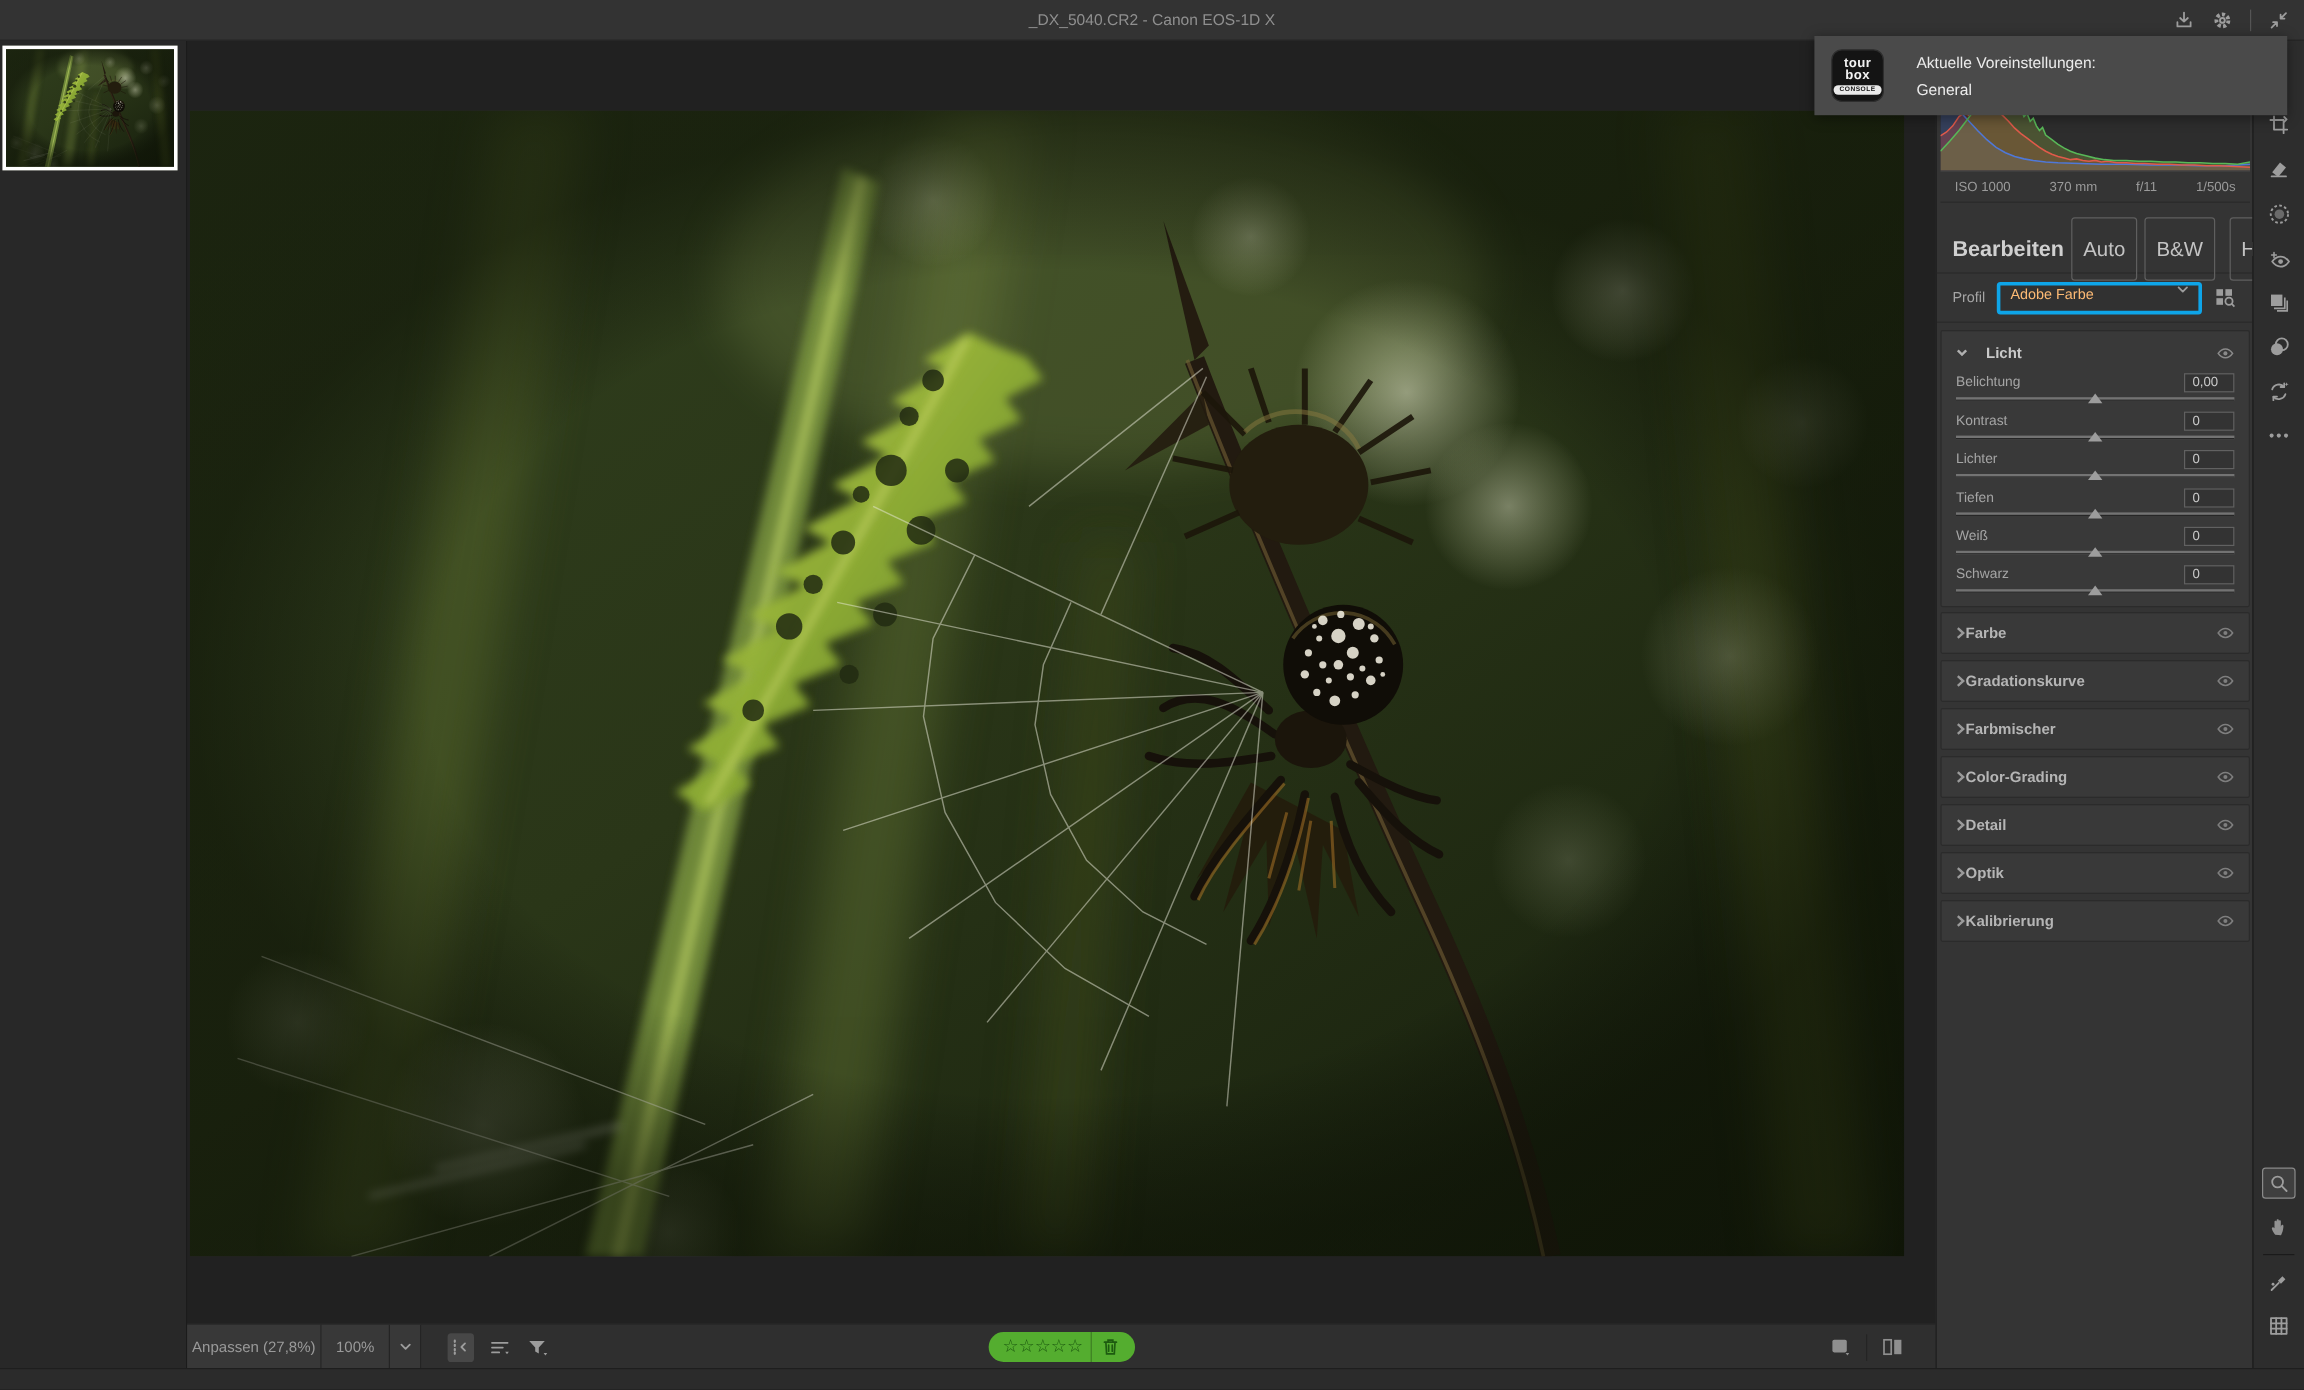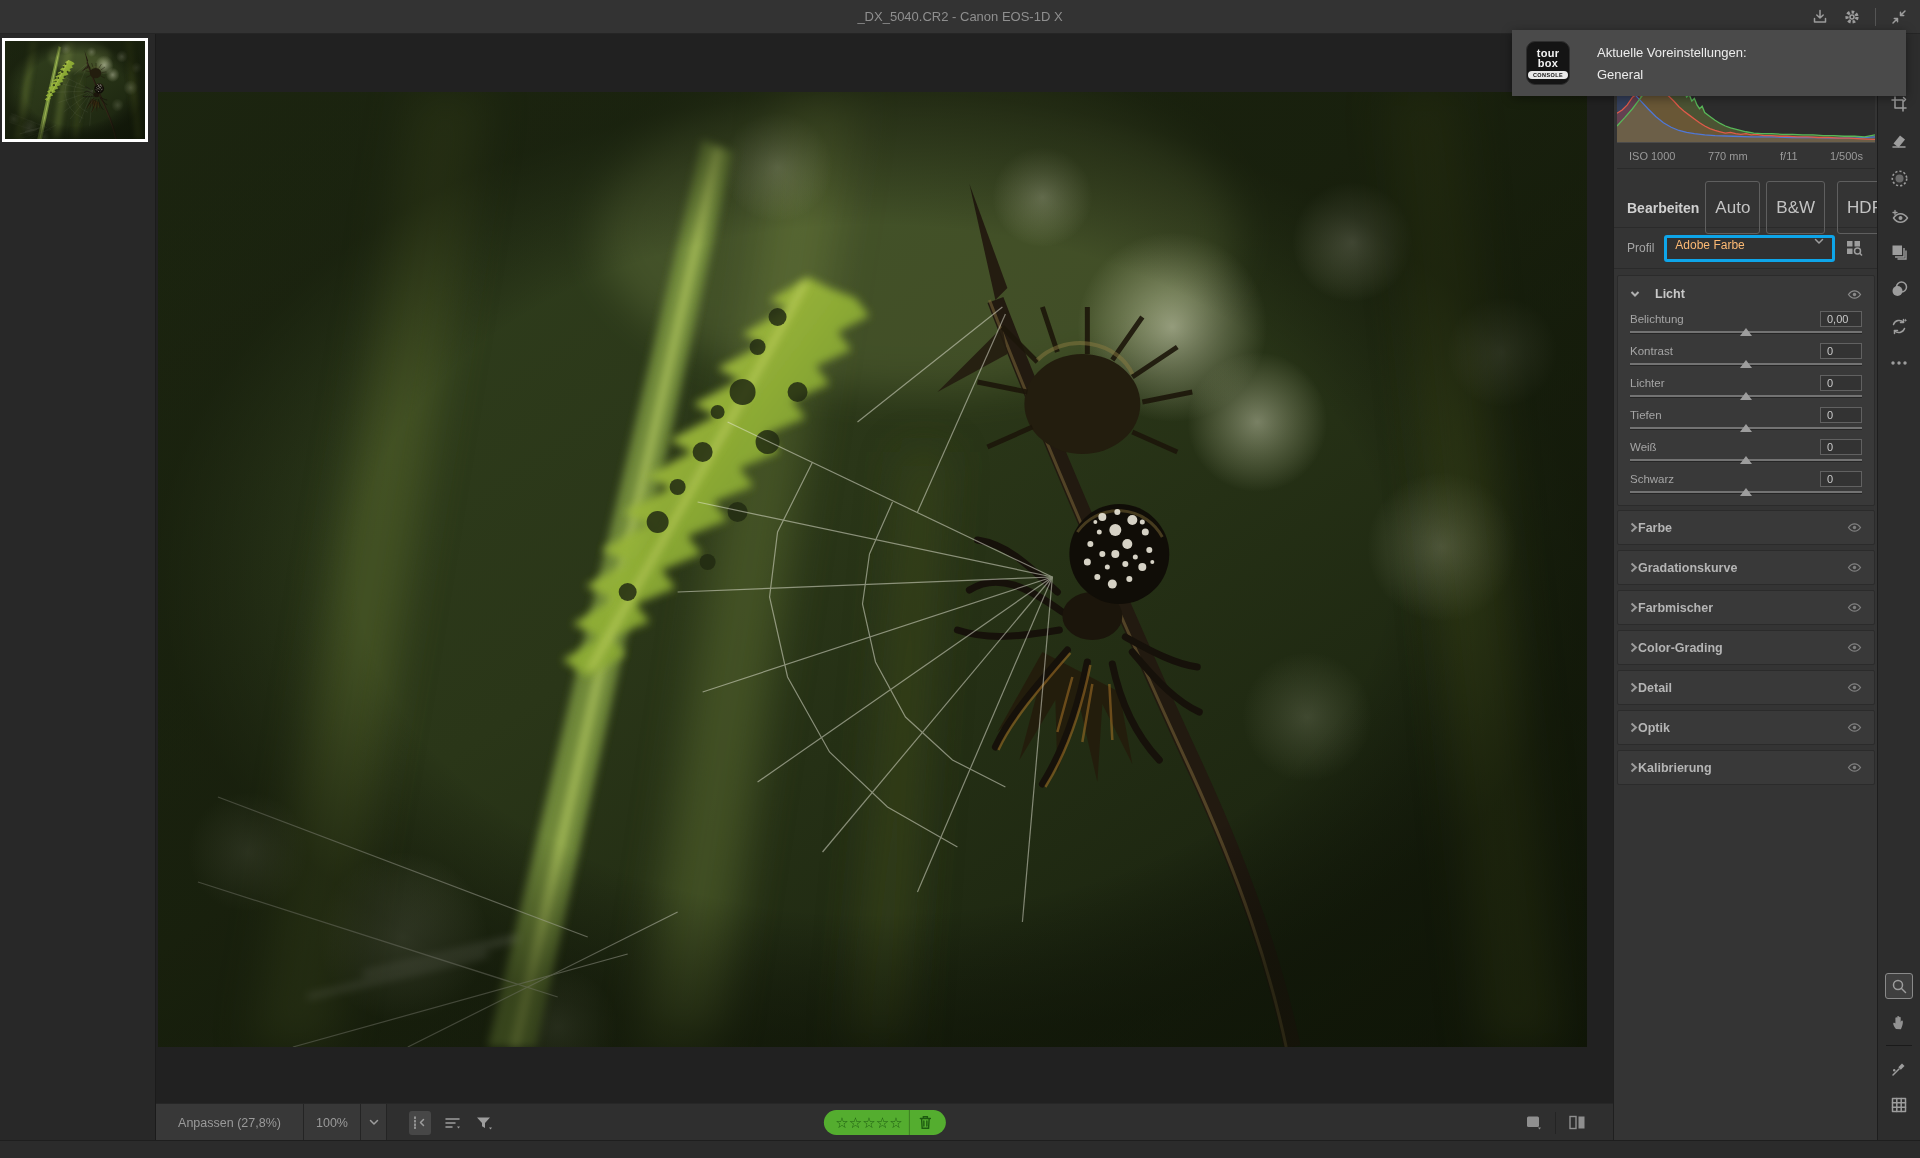--- a/index.html
+++ b/index.html
@@ -23,42 +23,42 @@
   .thumb svg{width:100%;height:100%}
 
   
   .canvas{position:absolute;left:156px;top:33px;width:1457px;height:1107px;background:#212121}
   .photo{position:absolute;left:2px;top:59px;width:1429px;height:955px;overflow:hidden}
   .photo svg{width:100%;height:100%}
 
   .cv-bar{position:absolute;left:0;bottom:0;width:100%;height:37px;background:#2f2f2f;border-top:1px solid #272727;box-sizing:border-box}
   .cv-left{position:absolute;left:0;top:0;height:37px;display:flex;align-items:center}
   .zoom-box{height:37px;display:flex;align-items:center;justify-content:center;background:#383838;border-right:1px solid #242424;font-size:12.5px;color:#9a9a9a;box-sizing:border-box}
-  .box-anpassen{width:148px}
+  .box-anpassen{width:112px}
   .box-level{width:57px}
   .box-chev{width:26px;color:#9a9a9a;font-size:11px}
   .cv-icons{display:flex;align-items:center;gap:13px;margin-left:22px}
   .fs-toggle{width:22px;height:24px;background:#474747;border-radius:3px;display:flex;align-items:center;justify-content:center}
 
   .stars-pill{position:absolute;left:50%;top:6px;transform:translateX(-50%);height:25px;border-radius:13px;display:flex;align-items:center;padding:0 8px 0 12px}
   .star{font-size:15px;line-height:25px;width:23px;text-align:center;cursor:pointer}
   .pill-sep{width:1px;height:25px;margin:0 4px 0 6px;background:rgba(0,0,0,.28)}
   .trash-btn{width:24px;height:25px;display:flex;align-items:center;justify-content:center}
 
   .cv-right{position:absolute;right:26px;top:0;height:37px;display:flex;align-items:center;gap:12px}
   .cvr-sep{width:1px;height:22px;background:#242424}
 
   
   .rpanel{position:absolute;left:1613px;top:33px;width:264px;height:1107px;background:#343434;border-left:1px solid #1f1f1f;box-sizing:border-box}
   .histo{position:absolute;left:3px;top:45px;width:258px;height:64px;background:#2d2d2d;border-bottom:1px solid #4a4a4a}
   .histo svg{width:100%;height:100%}
   .histo-meta{position:absolute;left:3px;top:110px;width:258px;height:26px;display:flex;align-items:center;justify-content:space-between;padding:0 12px;box-sizing:border-box;font-size:11px;color:#9a9a9a;border-bottom:1px solid #2a2a2a}
 
   .edit-row{position:absolute;left:0;top:155px;width:100%;height:40px;border-bottom:1px solid #2a2a2a;display:flex;align-items:center;padding:0 13px;box-sizing:border-box}
-  .edit-title{font-size:14px;font-weight:bold;color:#d0d0d0;flex:1}
+  .edit-title{font-size:18px;font-weight:bold;color:#d0d0d0;flex:1}
   .ebtn{height:19px;padding:16px 9px;border:1px solid #5f5f5f;border-radius:3px;font-size:17px;color:#c3c3c3;display:flex;align-items:center;margin-left:6px;background:transparent;cursor:pointer}
   .ebtn-sep{width:1px;height:18px;background:#555;margin-left:6px}
 
   .profil-row{position:absolute;left:0;top:195px;width:100%;height:41px;border-bottom:1px solid #2a2a2a;display:flex;align-items:center;padding:0 13px;gap:10px;box-sizing:border-box}
   .profil-label{font-size:12px;color:#a5a5a5}
   .select{flex:1;height:21px;border:3px solid #0ea5e9;border-radius:3px;background:#313131;display:flex;align-items:flex-start;justify-content:space-between;padding:0 8px;font-size:12px;color:#fdba74;cursor:pointer}
 
   .light-card{position:absolute;left:3px;top:242px;width:258px;height:231px;background:#393939;border:1px solid #2b2b2b;border-radius:2px;box-sizing:border-box;padding:6px 12px 0 12px}
   .light-head{display:flex;align-items:center;height:24px;gap:15px}
   .light-title{font-weight:bold;font-size:12.5px;color:#c9c9c9;flex:1}
@@ -357,21 +357,21 @@
         <polygon points="0,0 3,10 6,22 9,35 12,48 15,60 18,70 21,77 24,82 27,85 30,87 34,89 38,90 45,91 52,92 60,92 68,93 76,93 84,94 92,94 100,92 100,100 0,100" fill="rgba(70,100,180,0.35)"></polygon>
         <polygon points="0,55 2,50 4,42 6,30 8,24 9,28 10,22 12,26 14,18 16,15 18,22 20,28 22,36 24,45 26,52 28,58 30,64 32,70 34,75 36,79 38,82 40,84 42,86 44,85 46,87 48,88 50,87 52,89 54,88 57,90 60,90 63,91 66,91 70,92 74,92 78,93 82,93 86,94 90,94 95,95 100,96 100,100 0,100" fill="rgba(190,70,60,0.35)"></polygon>
         <polygon points="0,75 3,62 6,48 9,32 12,16 14,6 15,0 16,5 17,0 18,3 19,0 20,10 21,4 22,14 23,8 24,18 25,24 26,20 27,30 28,26 29,36 30,32 31,42 32,48 33,44 34,54 36,60 38,66 40,71 42,75 44,78 47,81 50,84 53,86 56,87 60,87 64,88 68,88 72,89 76,89 80,90 84,90 88,91 92,91 96,92 100,89 100,100 0,100" fill="rgba(120,140,60,0.40)"></polygon>
         <polyline points="0,0 3,10 6,22 9,35 12,48 15,60 18,70 21,77 24,82 27,85 30,87 34,89 38,90 45,91 52,92 60,92 68,93 76,93 84,94 92,94 100,92" fill="none" stroke="#4f78d8" stroke-width="1.3" vector-effect="non-scaling-stroke"></polyline>
         <polyline points="0,55 2,50 4,42 6,30 8,24 9,28 10,22 12,26 14,18 16,15 18,22 20,28 22,36 24,45 26,52 28,58 30,64 32,70 34,75 36,79 38,82 40,84 42,86 44,85 46,87 48,88 50,87 52,89 54,88 57,90 60,90 63,91 66,91 70,92 74,92 78,93 82,93 86,94 90,94 95,95 100,96" fill="none" stroke="#e05a4a" stroke-width="1.3" vector-effect="non-scaling-stroke"></polyline>
         <polyline points="0,75 3,62 6,48 9,32 12,16 14,6 15,0 16,5 17,0 18,3 19,0 20,10 21,4 22,14 23,8 24,18 25,24 26,20 27,30 28,26 29,36 30,32 31,42 32,48 33,44 34,54 36,60 38,66 40,71 42,75 44,78 47,81 50,84 53,86 56,87 60,87 64,88 68,88 72,89 76,89 80,90 84,90 88,91 92,91 96,92 100,89" fill="none" stroke="#58b858" stroke-width="1.3" vector-effect="non-scaling-stroke"></polyline>
       </svg>
   </div>
   <div class="histo-meta">
     <span>ISO 1000</span>
-    <span>770 mm</span>
+    <span>370 mm</span>
     <span>f/11</span>
     <span>1/500s</span>
   </div>
 
   <div class="edit-row">
     <span class="edit-title">Bearbeiten</span>
     <span class="ebtn">Auto</span>
     <span class="ebtn">B&amp;W</span>
     <span class="ebtn-sep"></span>
     <span class="ebtn">HDR</span>

